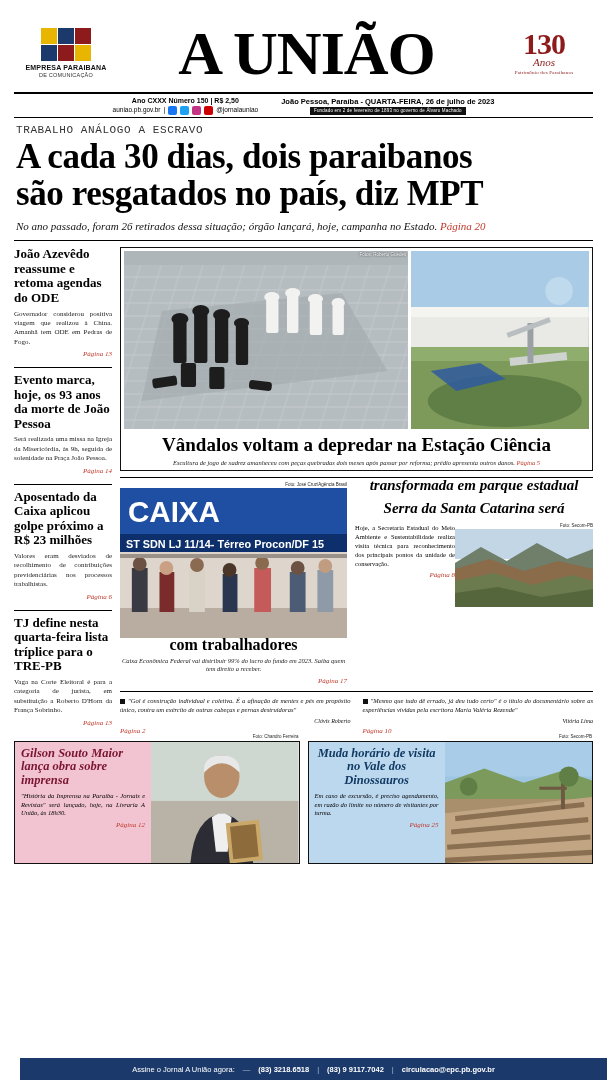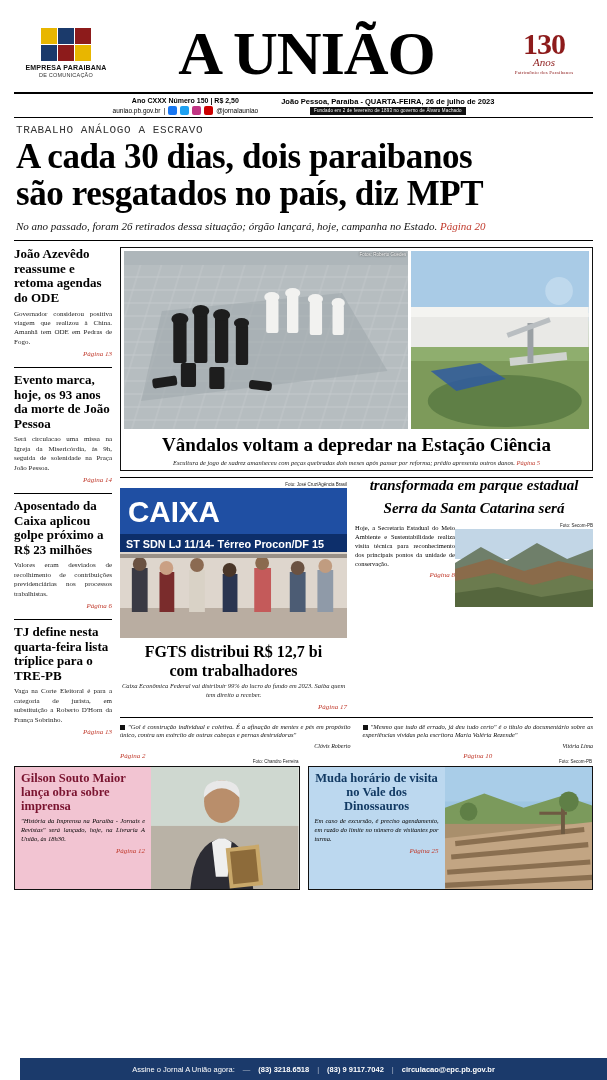--- a/index.html
+++ b/index.html
@@ -41,21 +41,21 @@
     margin:0;
   }
   .anniv { width:86px; text-align:center; color:#8d1b1b; }
   .anniv-num { font-family:"Liberation Serif", serif; font-weight:bold; font-size:30px; line-height:.85; letter-spacing:-1px; }
   .anniv-anos { font-family:"Liberation Serif", serif; font-style:italic; font-size:11px; line-height:1; }
   .anniv-sub { font-family:"Liberation Serif", serif; font-size:5px; letter-spacing:.2px; margin-top:2px; }
 
   
   .rule-thick { border-top:2px solid #000; margin-top:2px; }
   .inforow {
-    display:flex; align-items:flex-end; justify-content:center; gap:23px;
+    display:flex; align-items:center; justify-content:center; gap:23px;
     font-family:"Liberation Sans", sans-serif;
     font-size:7px; padding:3px 0 2px 0;
     border-bottom:1px solid #000;
   }
   .issue { font-weight:bold; font-size:7px; }
   .dateline { font-weight:bold; font-size:7.5px; }
   .founded { font-size:4.5px; background:#111; color:#fff; padding:1px 4px; display:inline-block; margin-top:1px; letter-spacing:.2px;}
   .infoblock { text-align:center; line-height:1.25; }
   .social { display:flex; align-items:center; gap:3px; justify-content:center; font-size:6.5px; }
   .sico { width:9px;height:9px;border-radius:2px;background:#1b2e5c;display:inline-block; }
@@ -116,21 +116,21 @@
   }
 
   .fgts-h { font-family:"Liberation Serif", serif; font-weight:bold; font-size:16px; text-align:center; line-height:1.1; margin:5px 0 3px 0; }
   .fgts-cap { font-size:6.5px; font-style:italic; text-align:center; line-height:1.32; color:#222; }
 
   .quote-box { font-size:6.5px; line-height:1.35; text-align:justify; font-style:italic; color:#111; }
   .quote-box .sq { display:inline-block; width:5px; height:5px; background:#111; margin-right:3px; vertical-align:middle; }
   .quote-author { text-align:right; font-size:6px; font-style:italic; margin-top:3px; color:#111; }
 
   .promo { padding:5px 6px; }
-  .promo h4 { font-family:"Liberation Serif", serif; font-weight:bold; font-size:12.5px; line-height:1.1; margin:0 0 4px 0; }
+  .promo h4 { font-family:"Liberation Serif", serif; font-weight:bold; font-size:12.5px; line-height:1.1; margin:0 0 4px 0;font-style:italic; }
   .promo p { font-size:6.5px; line-height:1.35; text-align:justify; margin:0; font-style:italic; }
   .promo .pagelink { text-align:right; }
 
   
   .footer {
     position:absolute; left:0; right:0; bottom:0; height:22px;
     background:#1b3a6b; color:#fff;
     display:flex; align-items:center; justify-content:center; gap:8px;
     font-family:"Liberation Sans", sans-serif; font-size:7.5px;margin-left:20px;
   }
@@ -205,21 +205,21 @@
 
       <div class="brief">
         <h3>João Azevêdo reassume e retoma agendas do ODE</h3>
         <p>Governador considerou positiva viagem que realizou à China. Amanhã tem ODE em Pedras de Fogo.</p>
         <div class="pagelink">Página 13</div>
       </div>
       <div class="hr-dot"></div>
 
       <div class="brief">
         <h3>Evento marca, hoje, os 93 anos da morte de João Pessoa</h3>
-        <p>Será circulacao uma missa na Igreja da Misericórdia, às 9h, seguida de solenidade na Praça João Pessoa.</p>
+        <p>Será realizada uma missa na Igreja da Misericórdia, às 9h, seguida de solenidade na Praça João Pessoa.</p>
         <div class="pagelink">Página 14</div>
       </div>
       <div class="hr-dot"></div>
 
       <div class="brief">
         <h3>Aposentado da Caixa aplicou golpe próximo a R$ 23 milhões</h3>
         <p>Valores eram desviados de recolhimento de contribuições previdenciárias nos processos trabalhistas.</p>
         <div class="pagelink">Página 6</div>
       </div>
       <div class="hr-dot"></div>
@@ -323,21 +323,20 @@
                 <rect x="136" y="80" width="17" height="44" fill="#c45a5a"></rect>
                   <circle cx="144" cy="75" r="7" fill="#8a6a4e"></circle>
                 <rect x="172" y="84" width="16" height="40" fill="#4c5c74"></rect>
                   <circle cx="180" cy="80" r="7" fill="#6b5242"></circle>
                 <rect x="200" y="82" width="16" height="42" fill="#8f9aa8"></rect>
                   <circle cx="208" cy="78" r="7" fill="#c09c80"></circle>
               </g>
               <rect x="0" y="66" width="230" height="4" fill="#9a9188"></rect>
             </svg>
           </div>
-          <h3 class="fgts-h">FGTS distribui R$ 12,7 bi</h3>
           <h3 class="fgts-h" style="margin-top:-2px;">com trabalhadores</h3>
           <div class="fgts-cap">Caixa Econômica Federal vai distribuir 99% do lucro do fundo em 2023. Saiba quem tem direito a receber.</div>
           <div class="pagelink" style="text-align:right;">Página 17</div>
         </div>
 
         <div style="flex:1;">
           <h3 class="serra-h" style="margin-top:-5px;">transformada em parque estadual</h3>
           <h3 class="serra-h">Serra da Santa Catarina será</h3>
 
           <div style="display:flex; gap:0;">
@@ -369,21 +368,21 @@
             <span class="sq"></span><span>"Gol é construção individual e coletiva. É a afinação de mentes e pés em propósito único, contra um exército de outras cabeças e pernas destruidoras"</span>
           </div>
           <div class="quote-author">Clóvis Roberto</div>
           <div class="pagelink" style="text-align:left;">Página 2</div>
         </div>
         <div style="flex:1;">
           <div class="quote-box">
             <span class="sq"></span><span>"Mesmo que tudo dê errado, já deu tudo certo" é o título do documentário sobre as experiências vividas pela escritora Maria Valéria Rezende"</span>
           </div>
           <div class="quote-author">Vitória Lima</div>
-          <div class="pagelink" style="text-align:center;">Página 10</div>
+          <div class="pagelink" style="text-align:left;">Página 10</div>
         </div>
       </div>
     </div>
   </div>
 
   <div style="display:flex; gap:8px; margin-top:6px;">
 
     <div style="flex:1; display:flex; border:1px solid #111;">
       <div class="promo" style="width:48%; background:#f2c4d2;">
         <h4 style="color:#7a1430;">Gilson Souto Maior lança obra sobre imprensa</h4>

